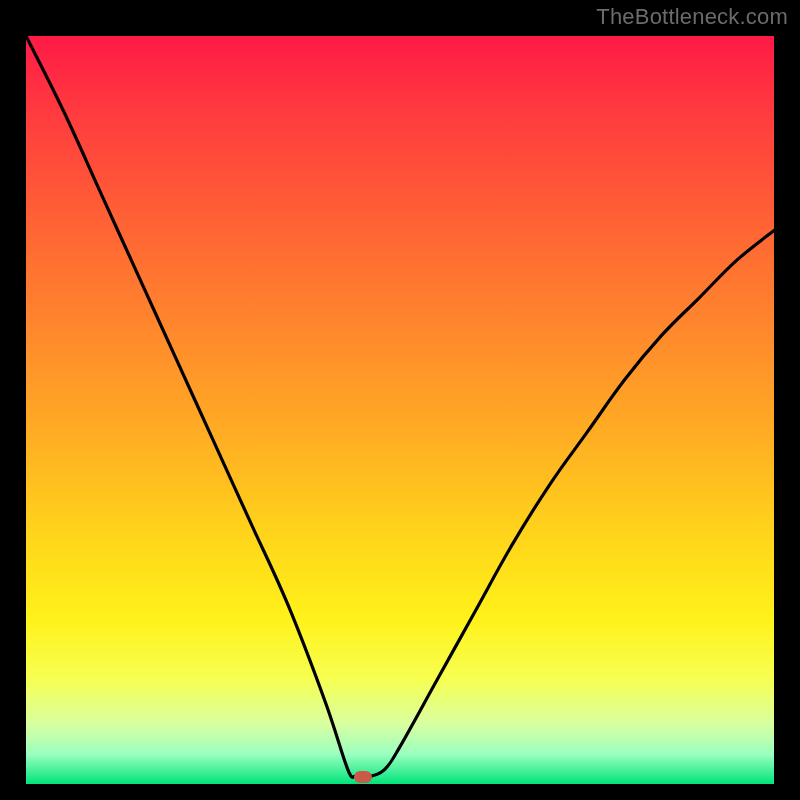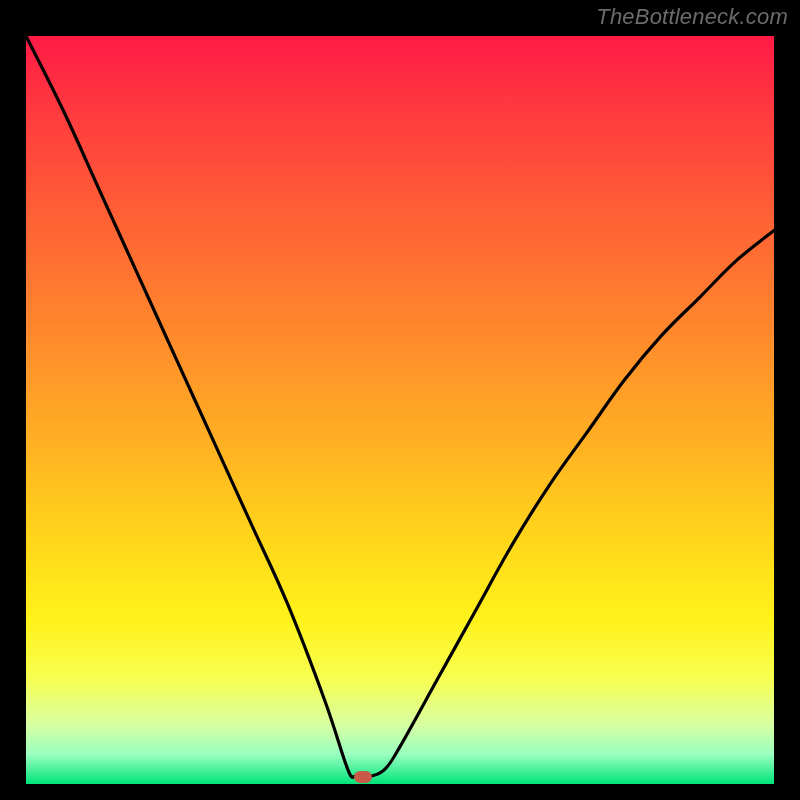--- a/index.html
+++ b/index.html
@@ -19,21 +19,20 @@
   }
   .watermark {
     position: absolute;
     top: 4px;
     right: 12px;
     color: #6b6b6b;
     font-size: 22px;
     font-weight: 500;
     letter-spacing: 0.2px;
     user-select: none;
-    font-style: italic;
   }
   .plot-outer {
     position: absolute;
     left: 20px;
     top: 30px;
     width: 760px;
     height: 760px;
     background: #000;
   }
   .plot-area {

